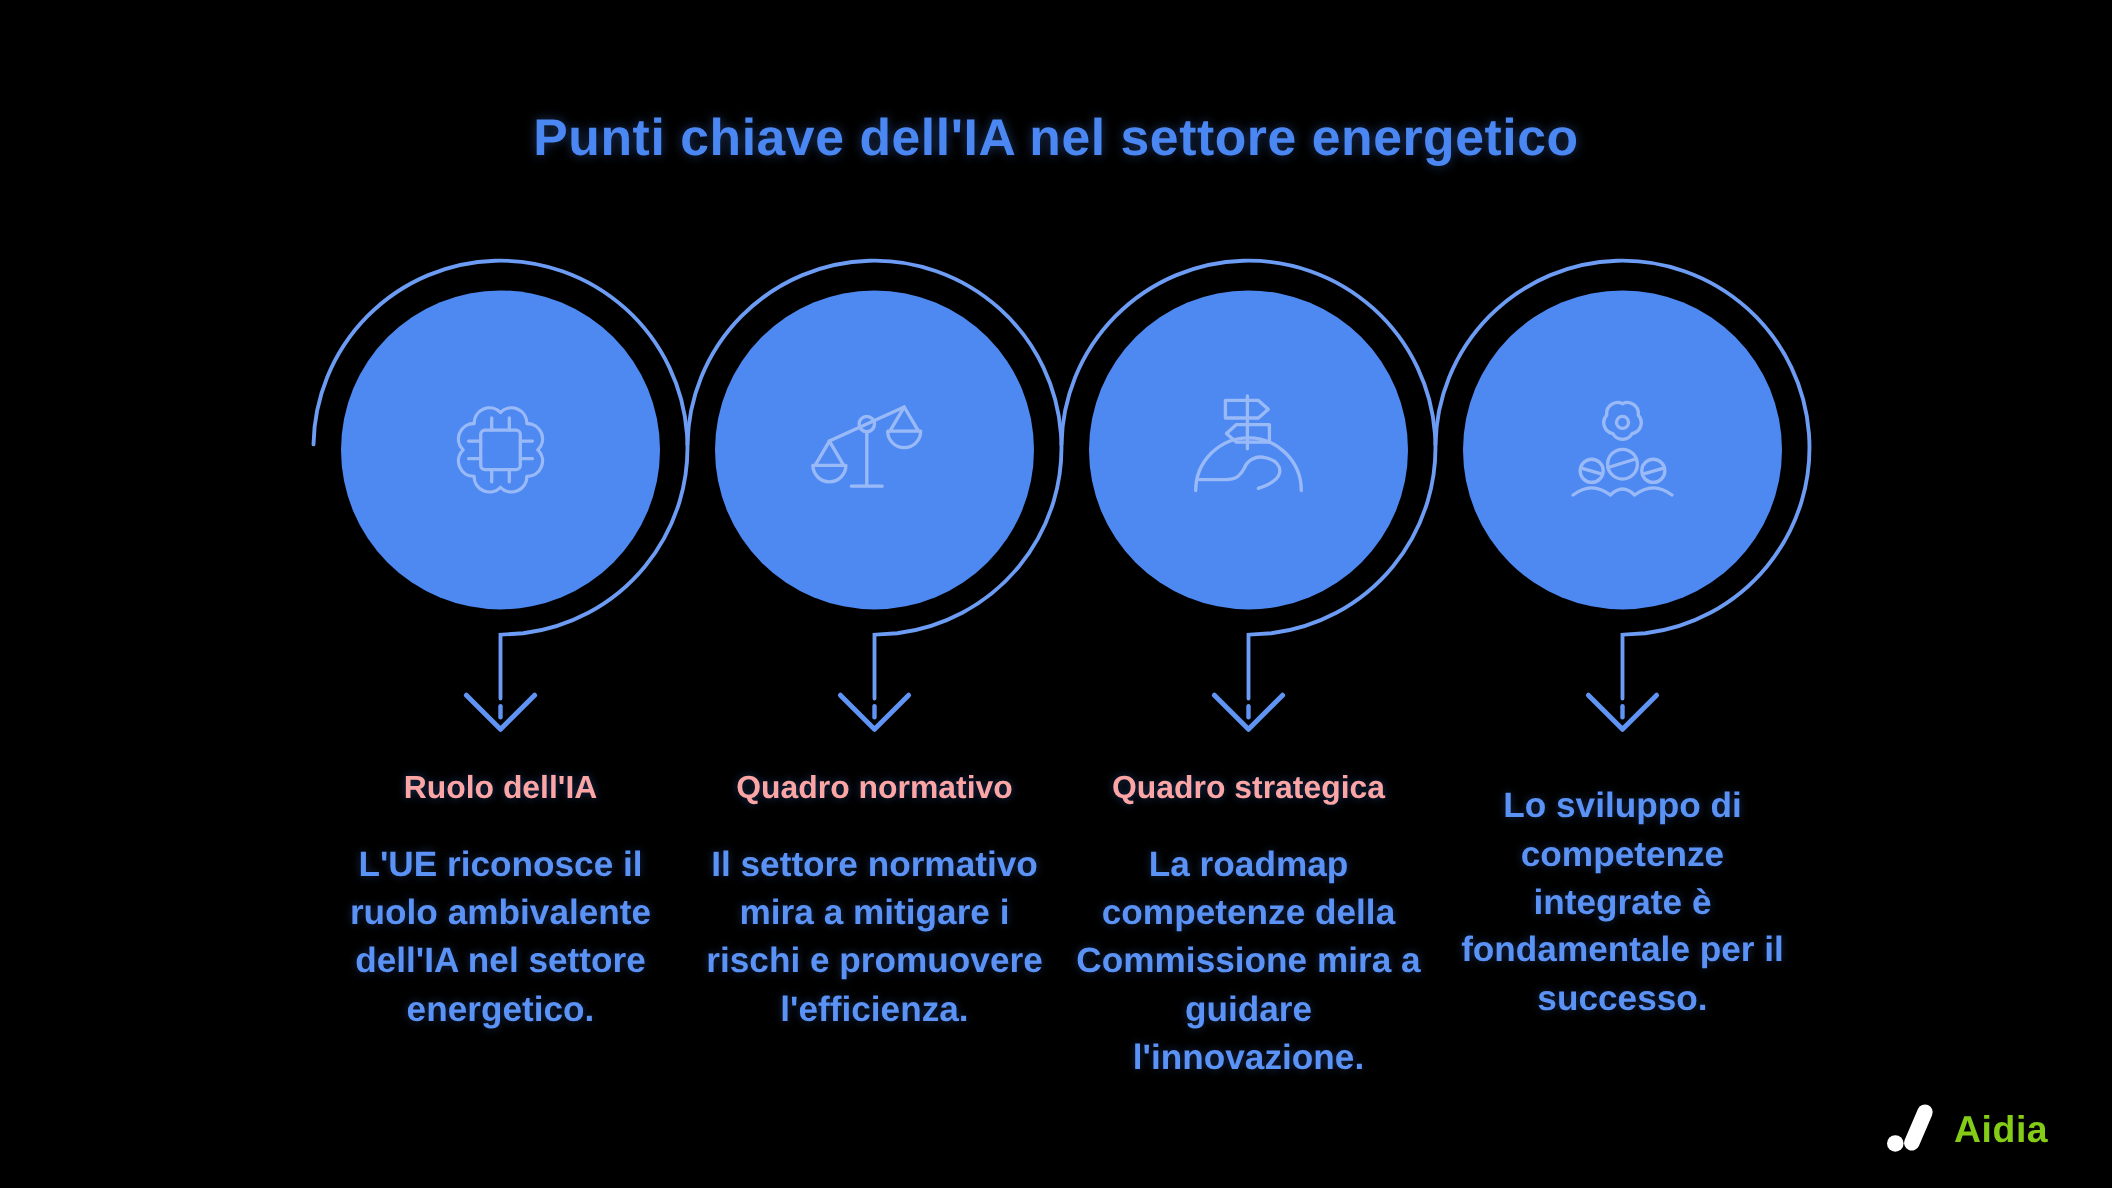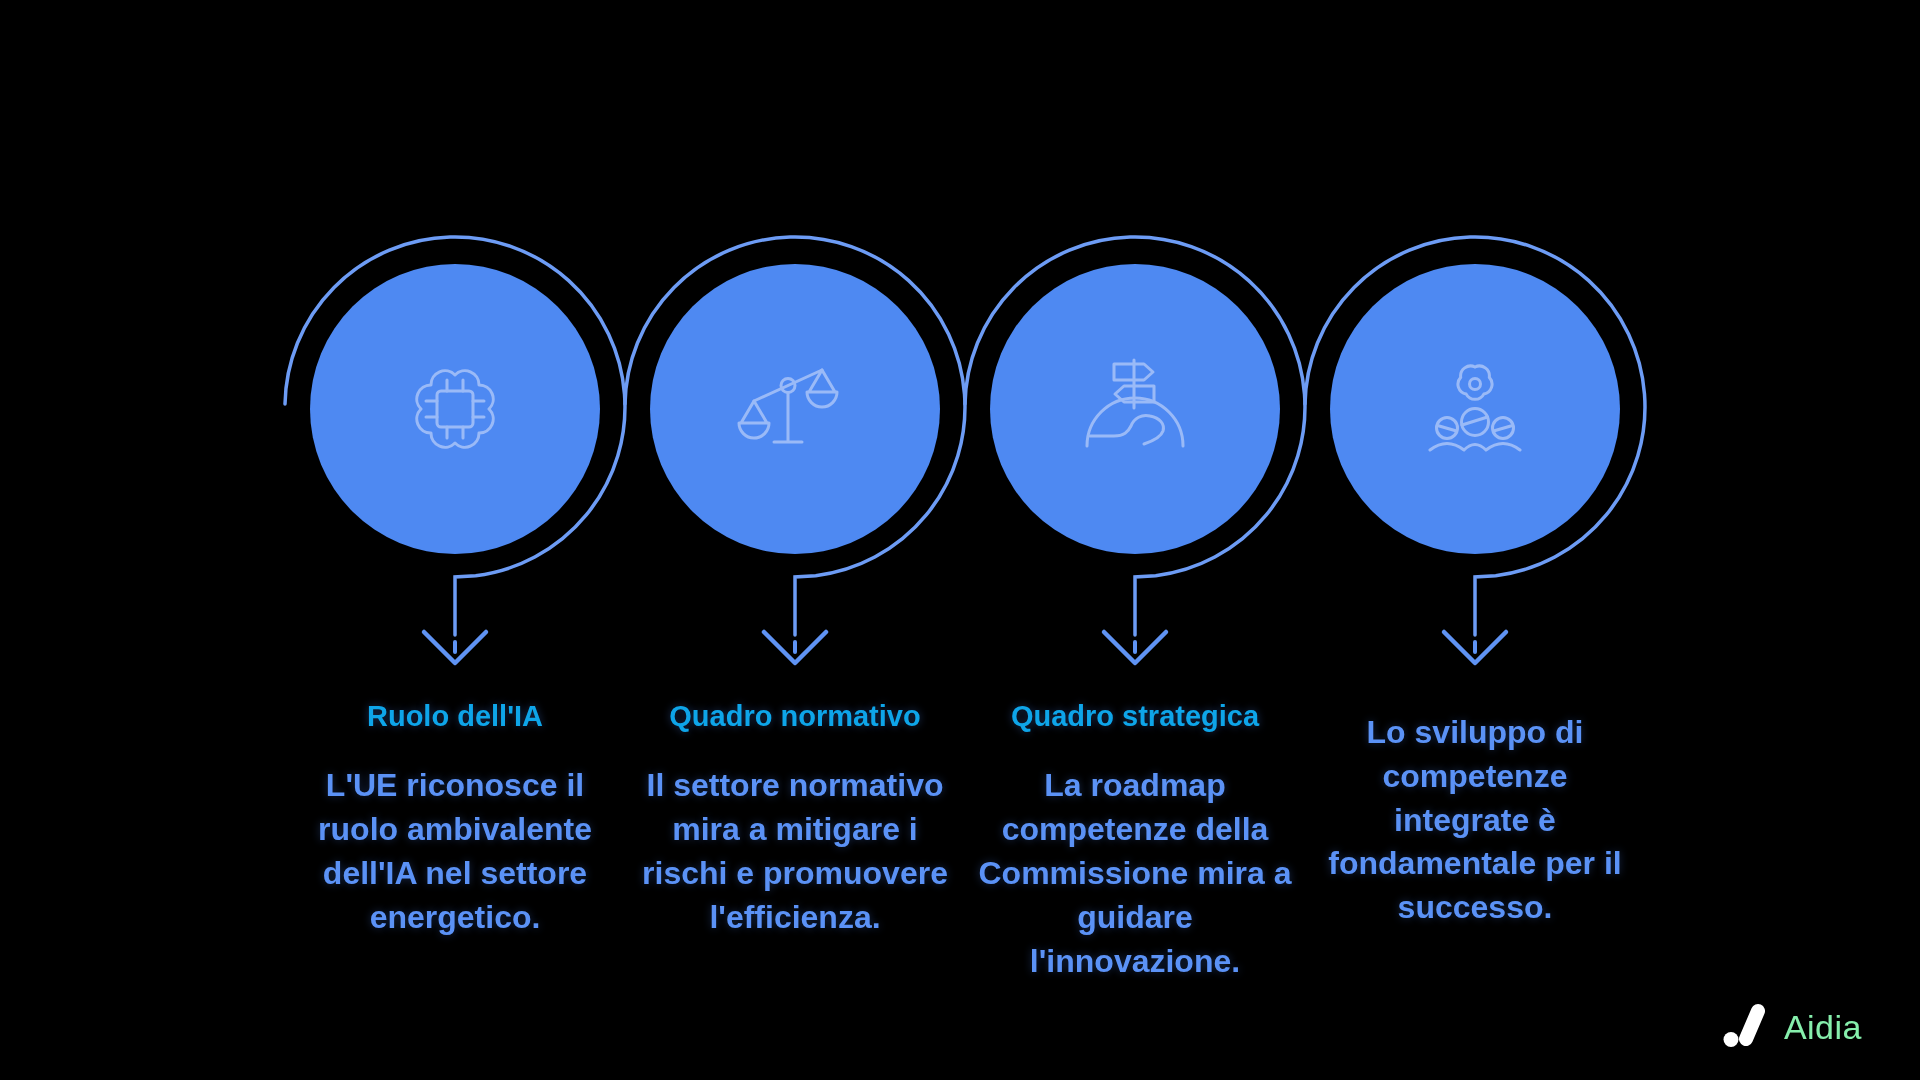--- a/index.html
+++ b/index.html
@@ -15,46 +15,47 @@
   .cards{
     position:absolute;left:285px;top:211px;width:1360px;
     display:flex;flex-direction:row;
   }
   .card{
     width:340px;display:flex;flex-direction:column;align-items:center;
   }
   .card svg.graphic{display:block;overflow:visible;}
   .card h2{
     margin:18px 0 0 0;font-size:29px;line-height:1.22;font-weight:bold;
-    text-align:center;color:#0ea5e9;text-shadow:0 0 8px rgba(77,134,245,.38);
+    text-align:center;color:#fca5a5;text-shadow:0 0 8px rgba(77,134,245,.38);
   }
   .card p{
     margin:30px 0 0 0;font-size:32px;line-height:1.37;font-weight:bold;
     text-align:center;color:#5b92f6;text-shadow:0 0 8px rgba(77,134,245,.32);
     white-space:pre-line;
   }
   .card:nth-child(4) h2{max-width:240px;}
   .logo{
     position:absolute;top:1000px;right:58px;height:54px;
     display:flex;align-items:center;gap:12px;
   }
   .logo .word{
-    color:#86efac;font-size:34px;font-weight:normal;letter-spacing:.5px;
+    color:#84cc16;font-size:34px;font-weight:bold;letter-spacing:.5px;
   }
   .icon-g{stroke:#9fbdf8;stroke-width:3;fill:none;stroke-linecap:round;stroke-linejoin:round;opacity:.95;}
   .ring{stroke:#6d9cf5;stroke-width:3.5;fill:none;stroke-linecap:round;}
   .arrowline{stroke:#5f93f4;stroke-width:4;fill:none;stroke-linecap:round;}
   .chevron{stroke:#5f93f4;stroke-width:4.5;fill:none;stroke-linecap:round;stroke-linejoin:round;}
   .bigcircle{fill:#4e89f2;}
 </style>
 </head>
 <body>
 
 <div class="stage">
 
+  <h1 class="title">Punti chiave dell'IA nel settore energetico</h1>
 
   <div class="cards">
 
     <section class="card">
       <svg class="graphic" width="340" height="470" viewBox="0 0 340 470">
         <path class="ring" d="M 0 193 A 170 170 0 1 1 190.7 364.7 L 170 366 L 170 424"></path>
         <circle class="bigcircle" cx="170" cy="198" r="145"></circle>
         <path class="arrowline" d="M 170 431 L 170 441"></path>
         <path class="chevron" d="M 139 421 L 170 452 L 201 421"></path>
         <g class="icon-g" transform="translate(105,133)">

